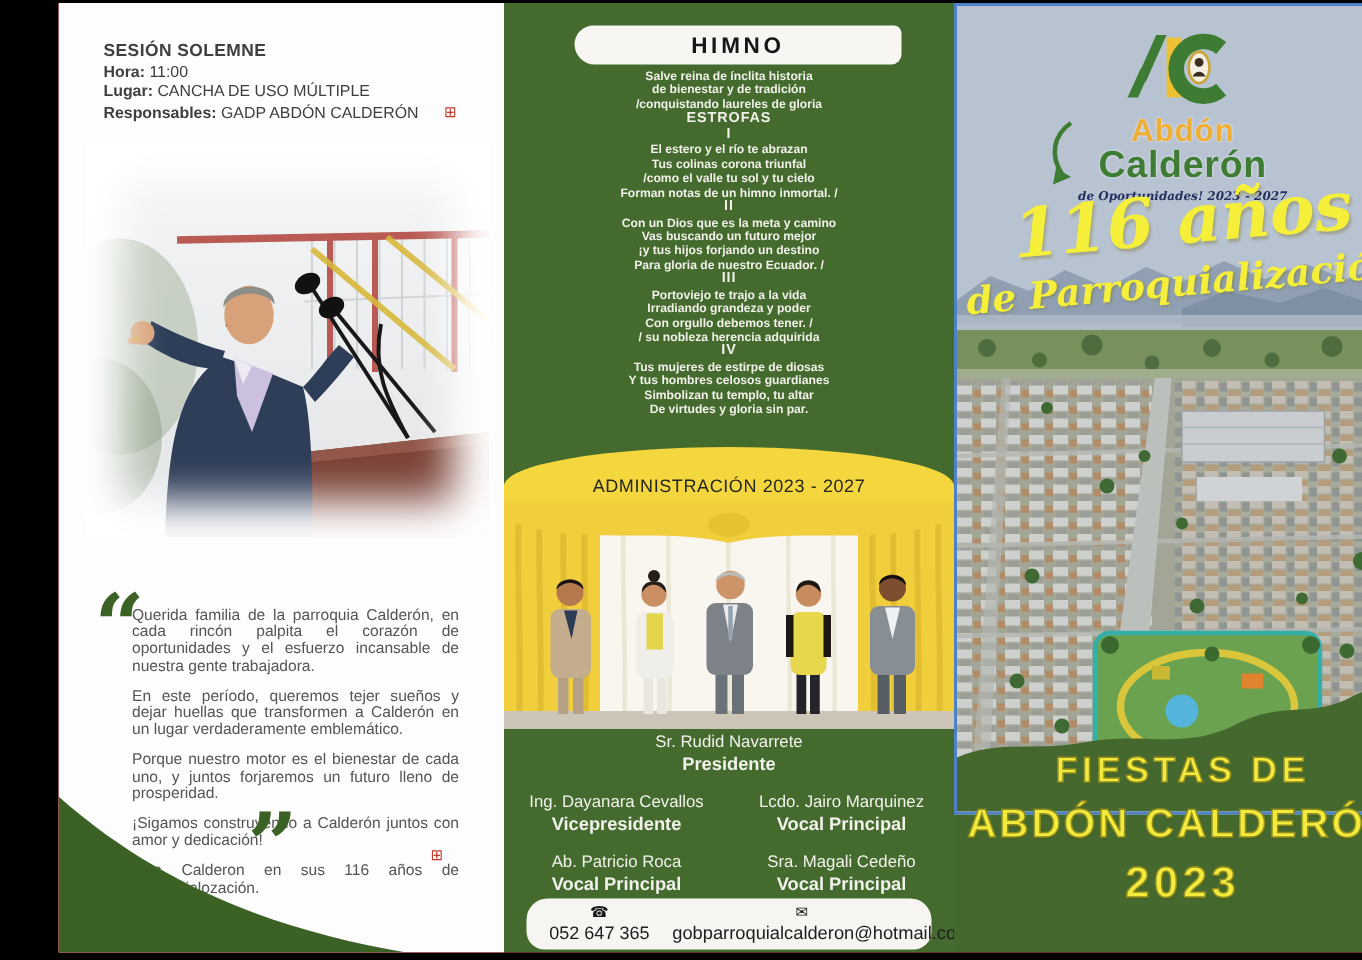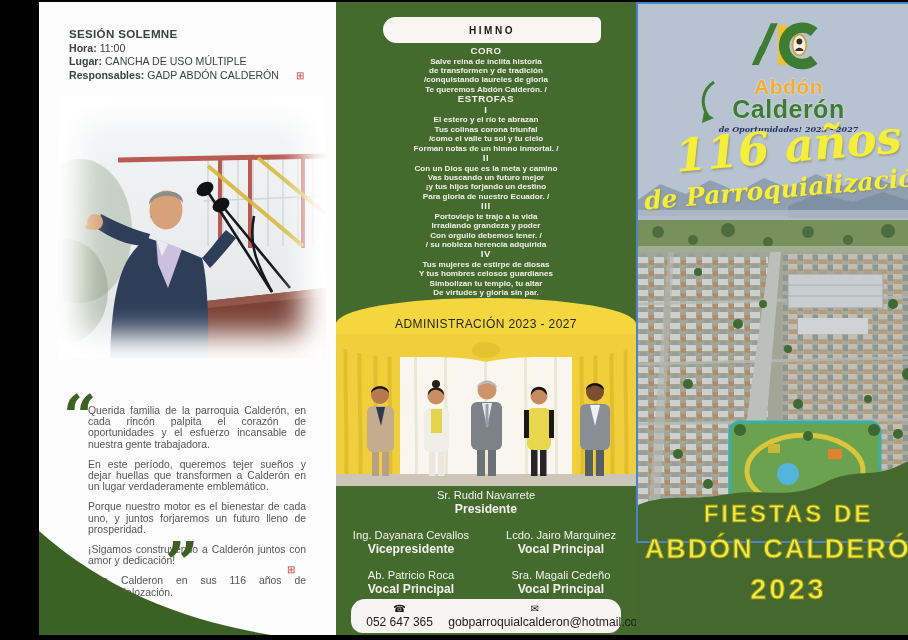--- a/index.html
+++ b/index.html
@@ -29,21 +29,21 @@
                font-weight:bold;font-size:58px;color:#3c6125;line-height:1;}
   .quote-block{position:absolute;left:49px;top:403px;width:218px;color:#555;
                font-size:10.4px;line-height:11.2px;font-weight:normal;text-align:justify;}
   .quote-block p{margin:0 0 9px 0;}
   .mini-icon2{position:absolute;left:248px;top:562px;color:#c0392b;font-size:10px;}
   .corner-wedge{position:absolute;left:0;bottom:0;width:232px;height:112px;}
 
   
   .himno-banner{position:absolute;left:47px;top:15px;width:218px;height:26px;background:#f7f6f3;
                 border-radius:15px 6px 8px 16px;display:flex;align-items:center;justify-content:center;}
-  .himno-title{font-weight:bold;font-size:10px;letter-spacing:2.5px;color:#161616;}
+  .himno-title{font-weight:bold;font-size:15px;letter-spacing:2.5px;color:#161616;}
   .hymn{position:absolute;left:0;top:44px;width:100%;text-align:center;color:#f1f0e9;}
   .hl{font-size:8.1px;line-height:9.4px;font-weight:bold;}
   .hd{font-size:9.6px;line-height:10.6px;font-weight:bold;letter-spacing:.6px;}
   .admin-arch{position:absolute;left:0;top:296px;width:100%;height:36px;background:#f4d63e;
               border-radius:50% 50% 0 0/26px 26px 0 0;display:flex;align-items:flex-end;justify-content:center;}
   .admin-title{font-weight:normal;font-size:12px;color:#26271f;letter-spacing:.4px;padding-bottom:3px;}
   .admin-photo{position:absolute;left:0;top:332px;width:300px;height:152px;overflow:hidden;}
   .members{position:absolute;left:0;top:487px;width:100%;color:#f2f2ec;text-align:center;}
   .member-name{font-size:11.2px;}
   .member-role{font-size:12.2px;font-weight:bold;margin-top:1px;}
@@ -185,25 +185,23 @@
     </svg>
   </div>
 
   <div class="panel-mid">
 
     <div class="himno-banner">
       <span class="himno-title">HIMNO</span>
     </div>
 
     <div class="hymn">
-      <div class="hd">CORO</div>
       <div class="hl">Salve reina de ínclita historia</div>
-      <div class="hl">de transformen y de tradición</div>
+      <div class="hl">de bienestar y de tradición</div>
       <div class="hl">/conquistando laureles de gloria</div>
-      <div class="hl">Te queremos Abdón Calderón. /</div>
       <div class="hd">ESTROFAS</div>
       <div class="hd">I</div>
       <div class="hl">El estero y el río te abrazan</div>
       <div class="hl">Tus colinas corona triunfal</div>
       <div class="hl">/como el valle tu sol y tu cielo</div>
       <div class="hl">Forman notas de un himno inmortal. /</div>
       <div class="hd">II</div>
       <div class="hl">Con un Dios que es la meta y camino</div>
       <div class="hl">Vas buscando un futuro mejor</div>
       <div class="hl">¡y tus hijos forjando un destino</div>

